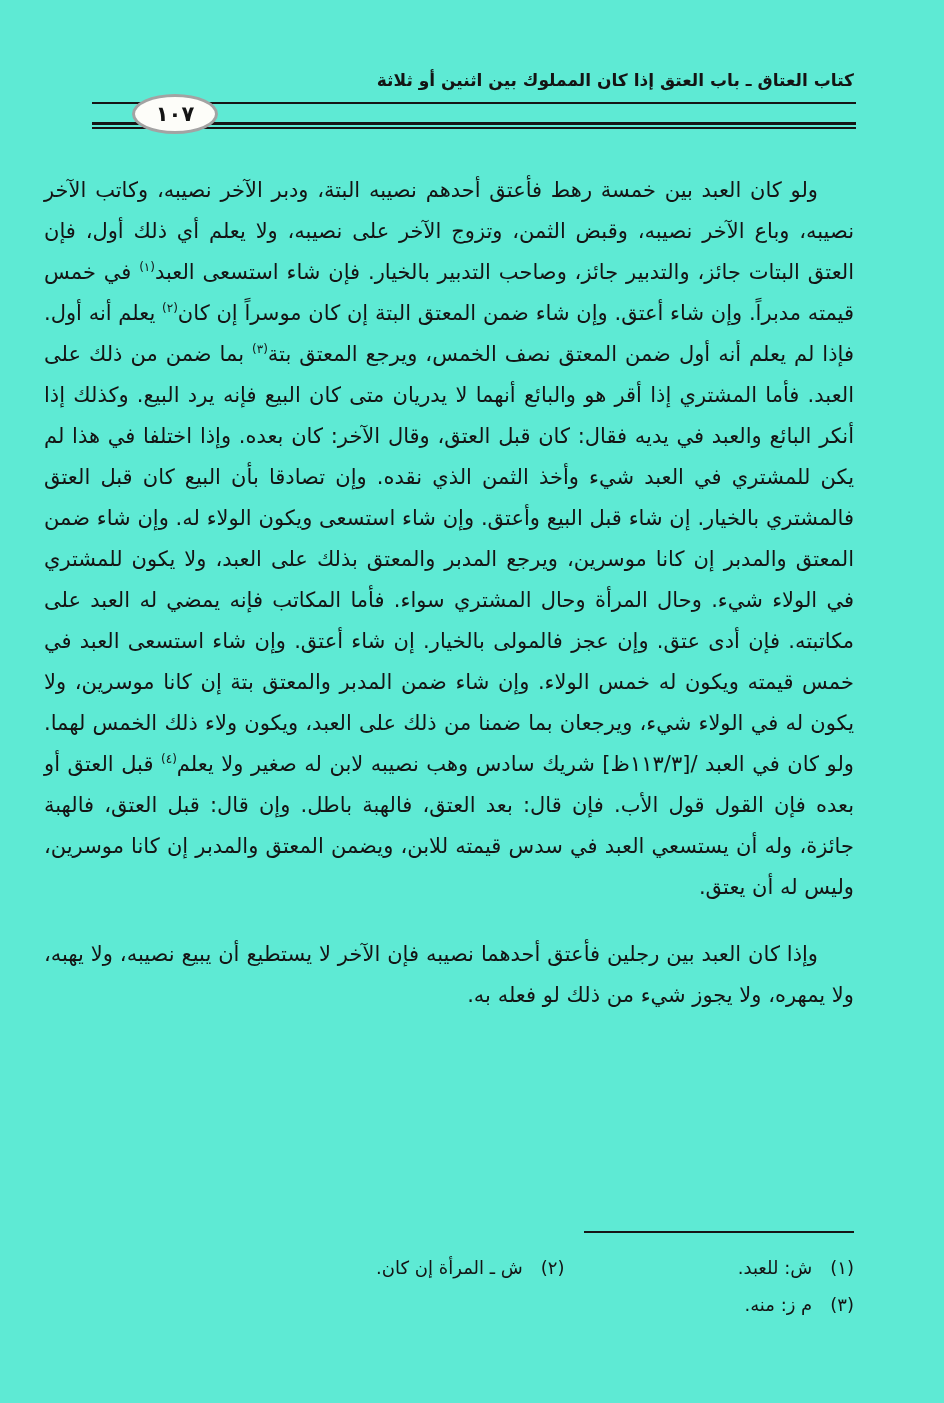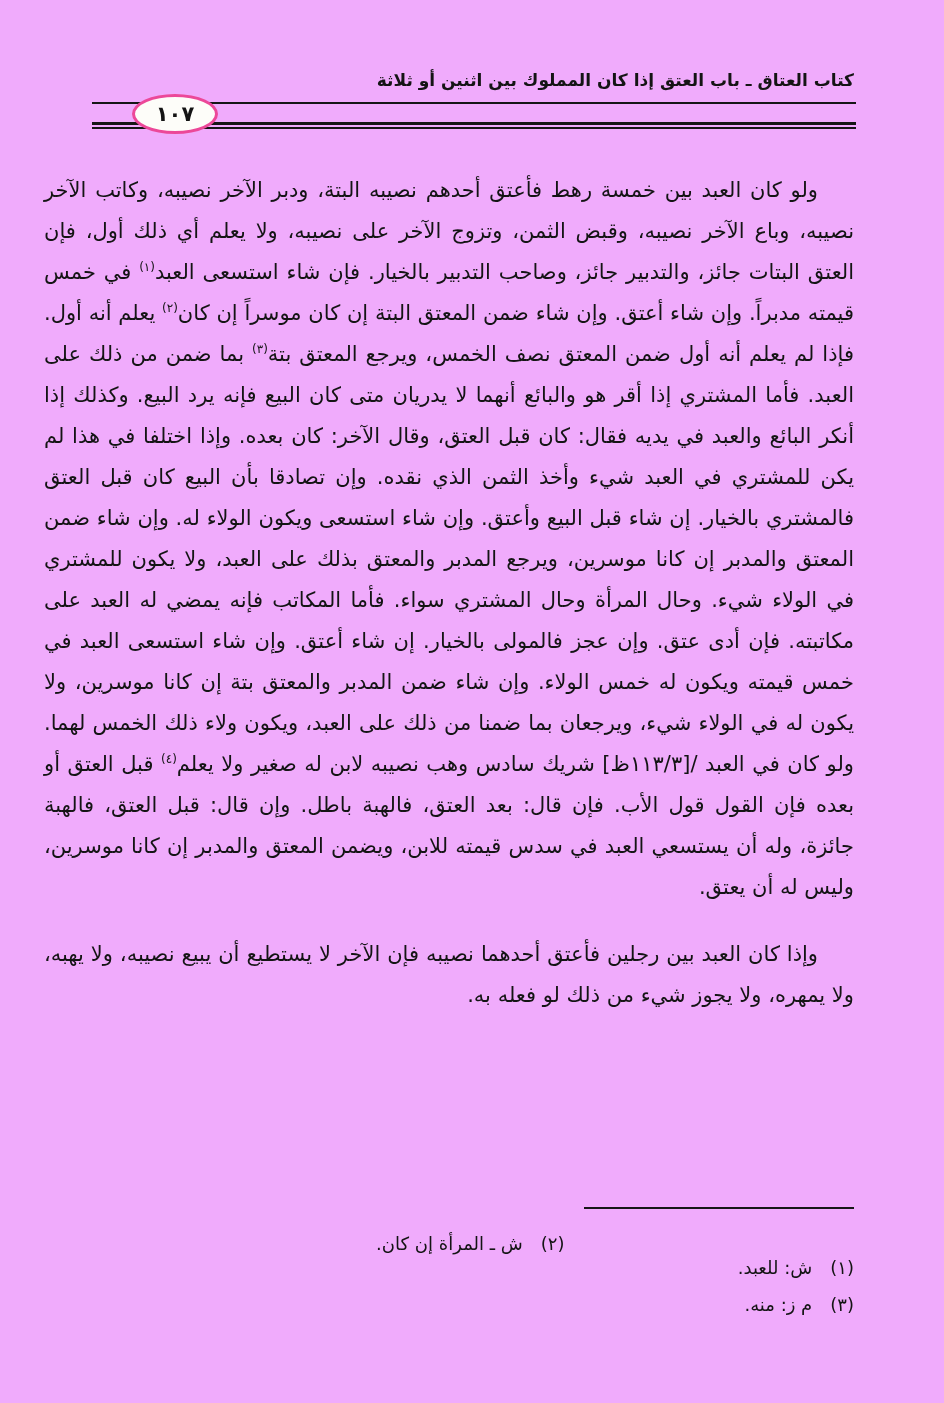--- a/index.html
+++ b/index.html
@@ -1,21 +1,21 @@
 <!DOCTYPE html>
 <html lang="ar" dir="rtl"><head>
 <meta charset="utf-8">
 <style>
   * { margin: 0; padding: 0; box-sizing: border-box; }
   html, body { background: #d6d4cd; }
   body { display: flex; justify-content: center; }
   .page {
     width: 944px;
     height: 1403px;
-    background: #f0abfc;
+    background: #5eead4;
     color: #141414;
     font-family: "DejaVu Sans", sans-serif;
     direction: rtl;
     position: relative;
     overflow: hidden;
   }
   .header-title {
     padding: 70px 90px 0 90px;
     text-align: right;
     font-size: 17px;
@@ -40,21 +40,21 @@
     border-top: 3px solid #161616;
     border-bottom: 2px solid #161616;
   }
   .page-number-badge {
     position: absolute;
     left: 40px;
     top: -8px;
     width: 86px;
     height: 40px;
     background: #fdfdf9;
-    border: 3px solid #ec4899;
+    border: 3px solid #a3a3a3;
     border-radius: 50%;
     display: flex;
     align-items: center;
     justify-content: center;
     font-size: 21px;
     font-weight: bold;
     letter-spacing: 3px;
   }
   .bodytext {
     padding: 24px 90px 0 44px;
@@ -79,21 +79,21 @@
     width: 270px;
     height: 2px;
     background: #161616;
     margin: 0 0 16px auto; 
   }
   .footnote-columns {
     display: flex;
     font-size: 18px;
     line-height: 37px;
   }
-  .fn-col-right { width: 38%; margin-top: 24px; }
+  .fn-col-right { width: 38%; }
   .fn-col-left  { width: 62%; }
   .fn-num { margin-left: 18px; }
 </style>
 </head>
 <body>
 
 <div class="page">
 
   <div class="header-title">كتاب العتاق ـ باب العتق إذا كان المملوك بين اثنين أو ثلاثة</div>
 

